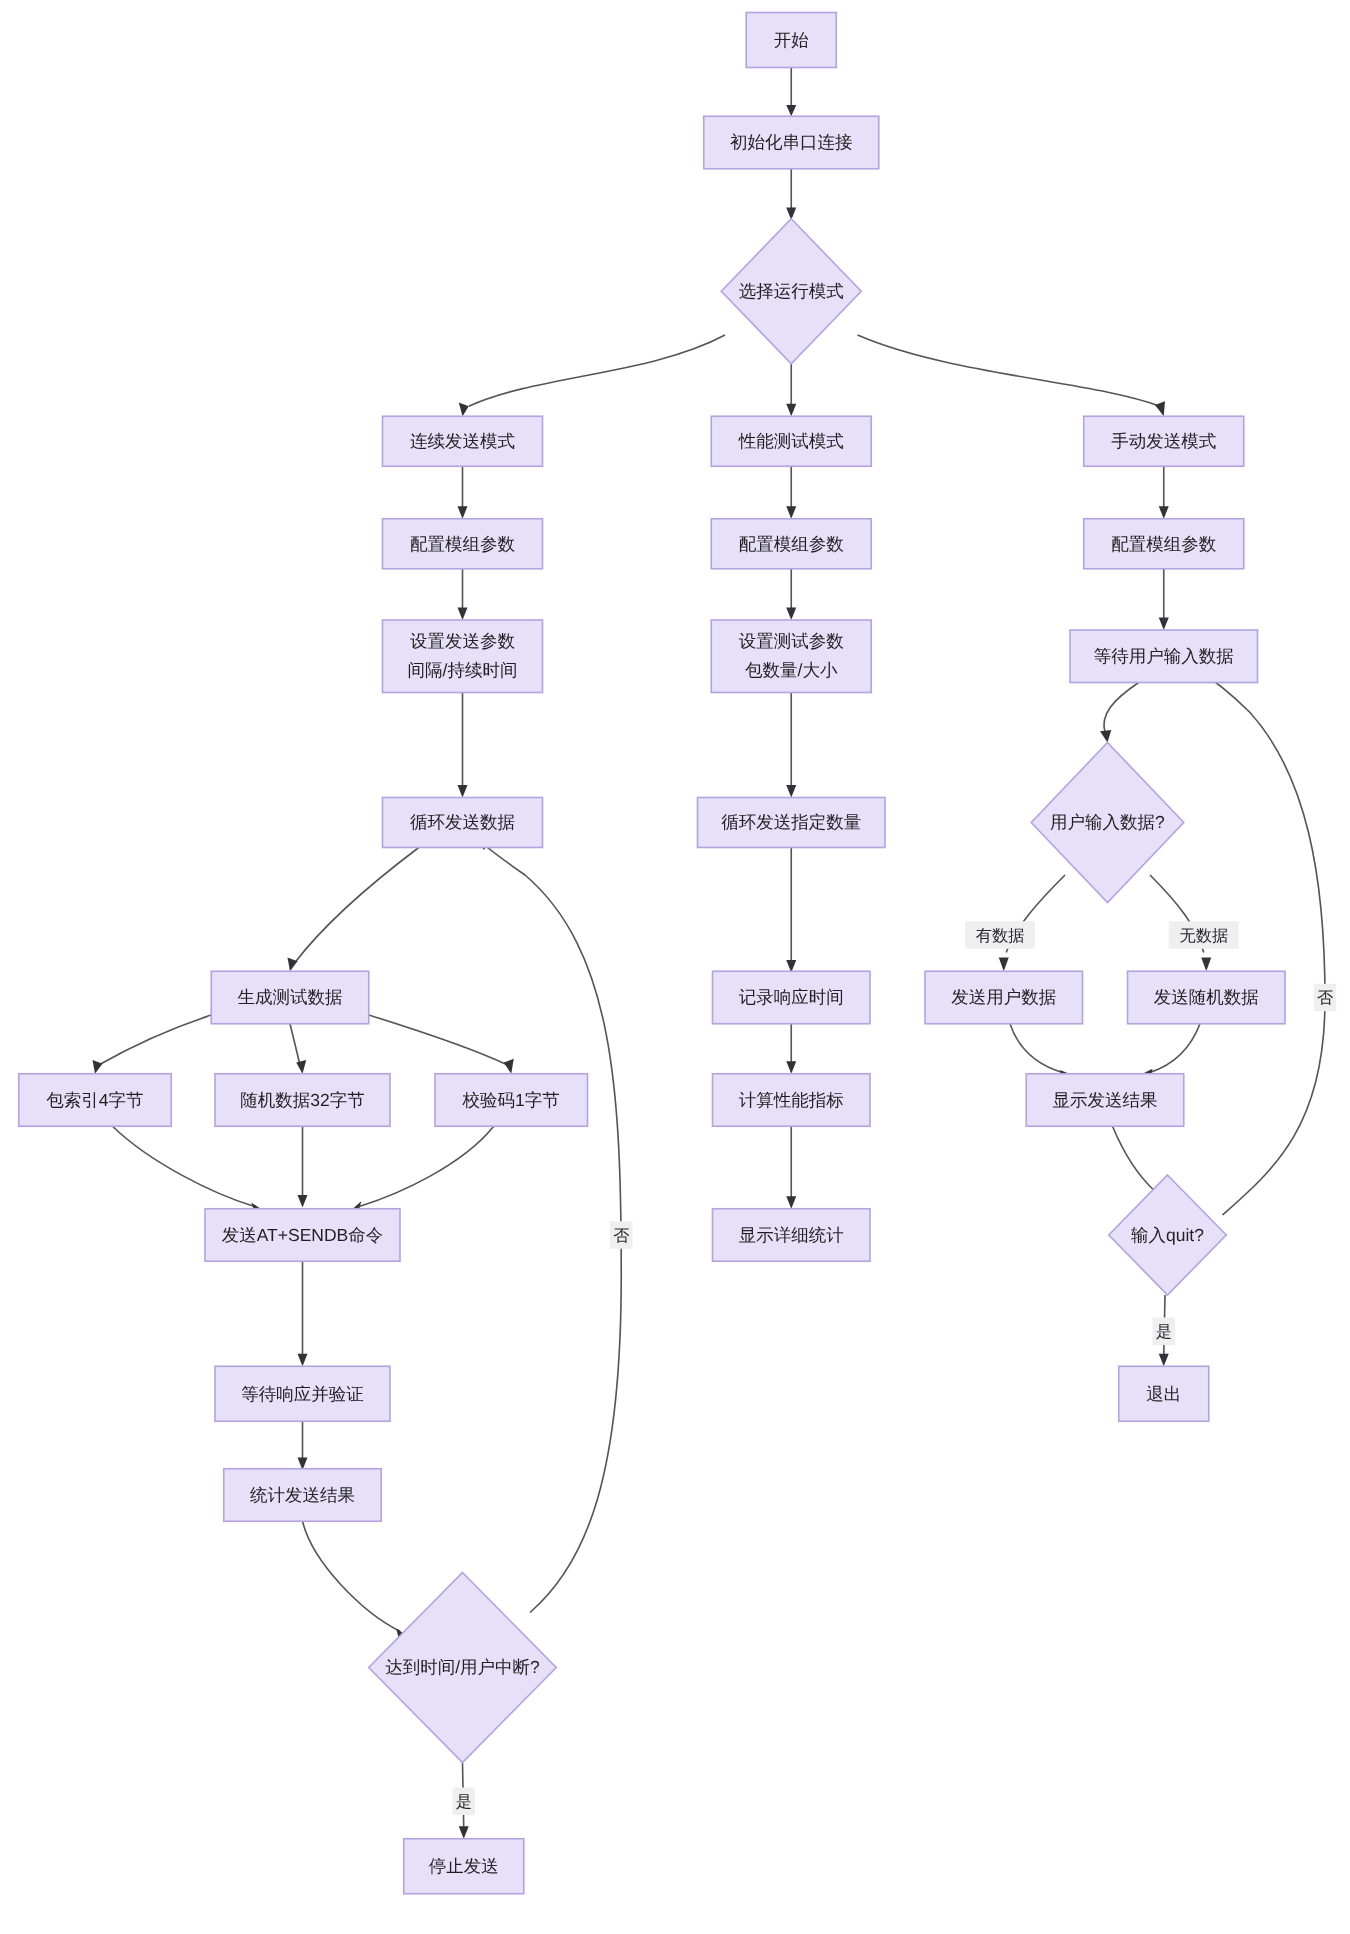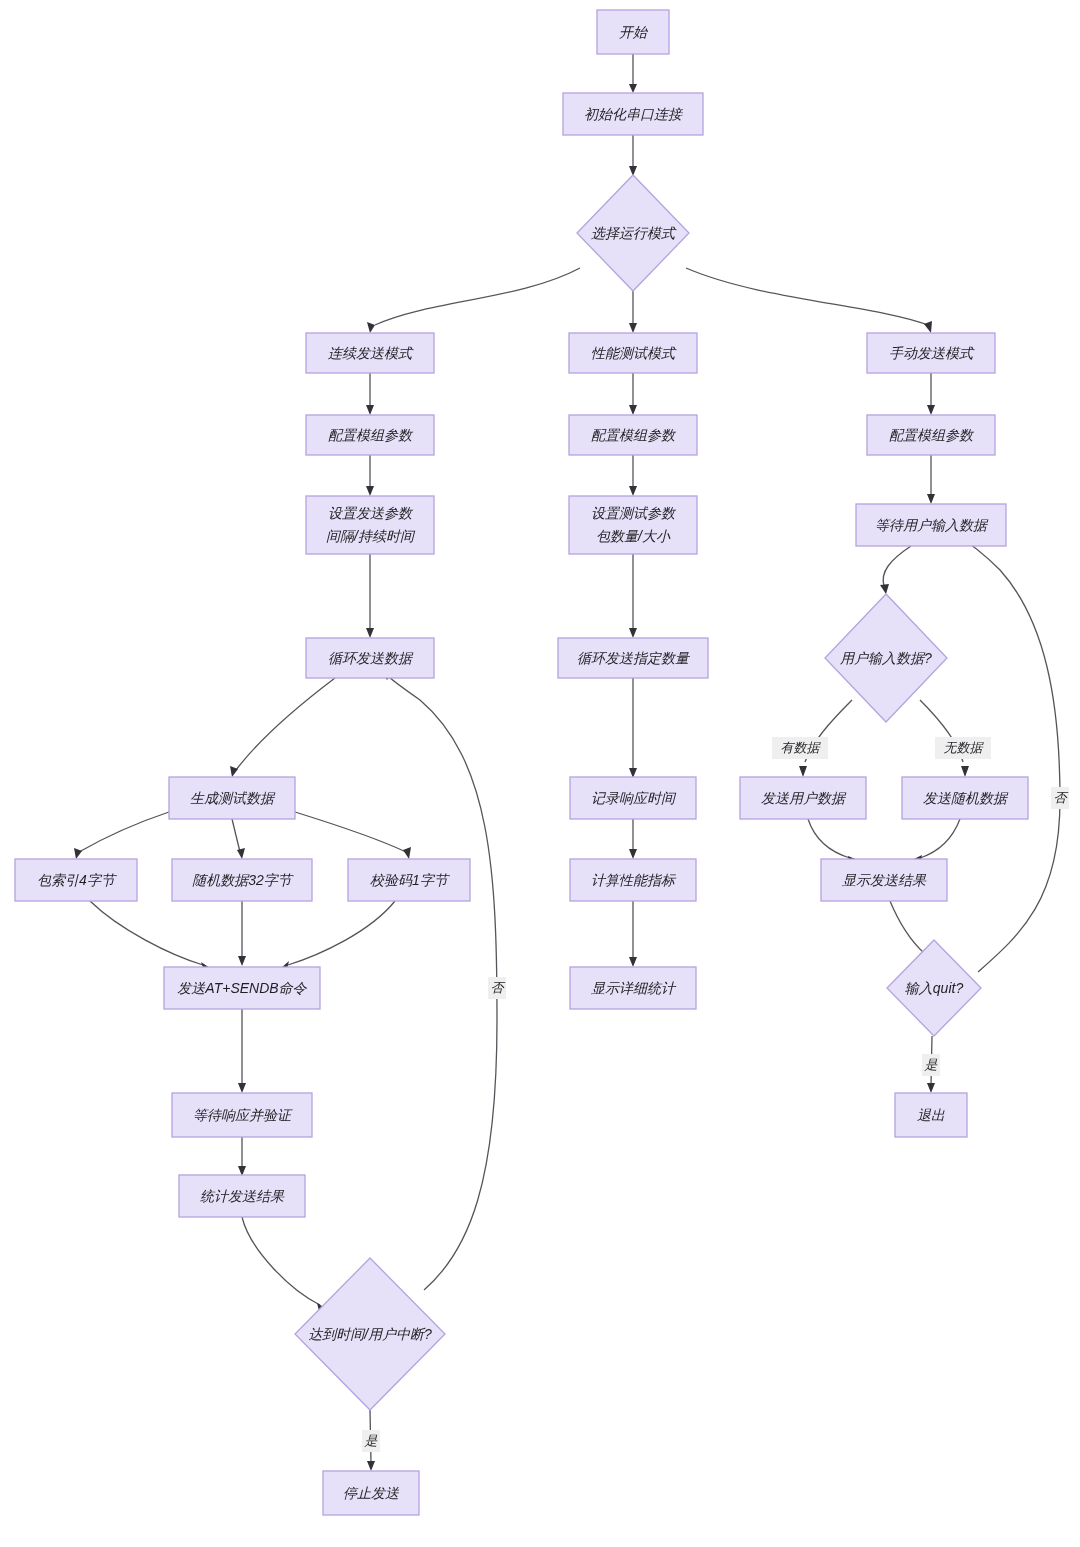--- a/index.html
+++ b/index.html
@@ -10,21 +10,20 @@
   body {
     width: 1080px;
     height: 1547px;
     font-family: "Liberation Sans", "DejaVu Sans", sans-serif;
     overflow: hidden;
   }
   #flowchart-root {
     position: relative;
     width: 987px;
     height: 1547px;
-    font-style: italic;
   }
   svg.flow-canvas {
     position: absolute;
     top: 0;
     left: 0;
     width: 1080px;
     height: 1547px;
     display: block;
   }
   .node-shape {

